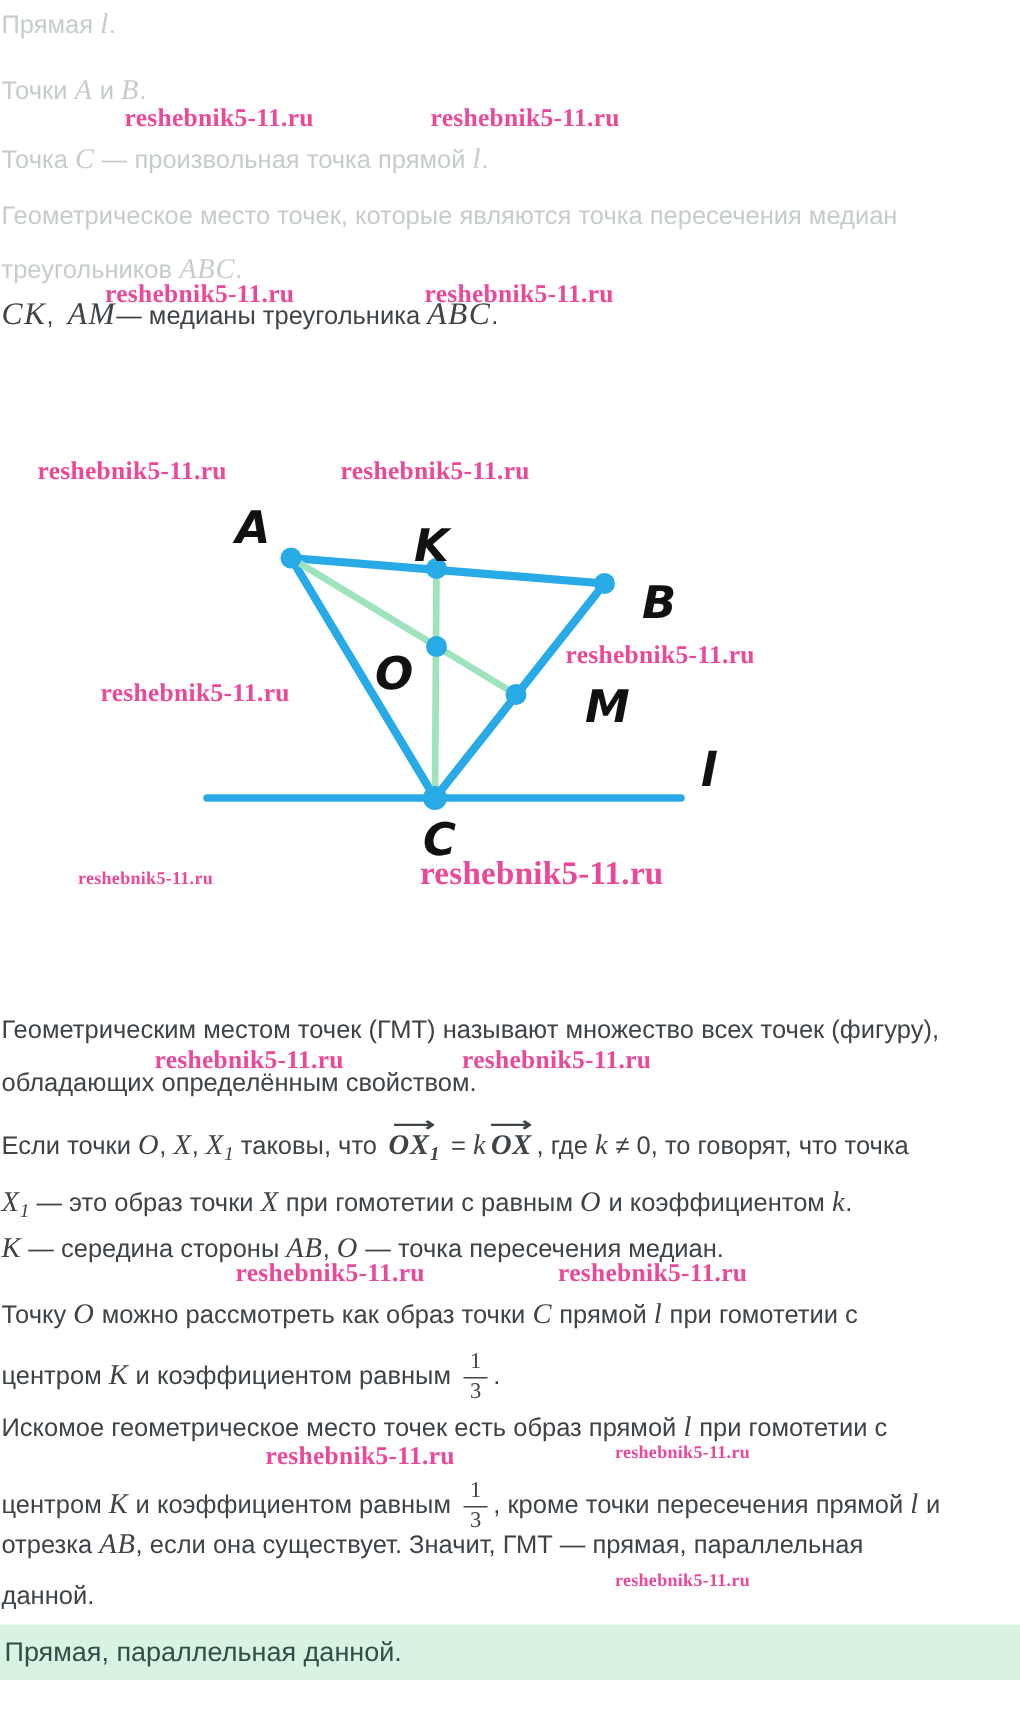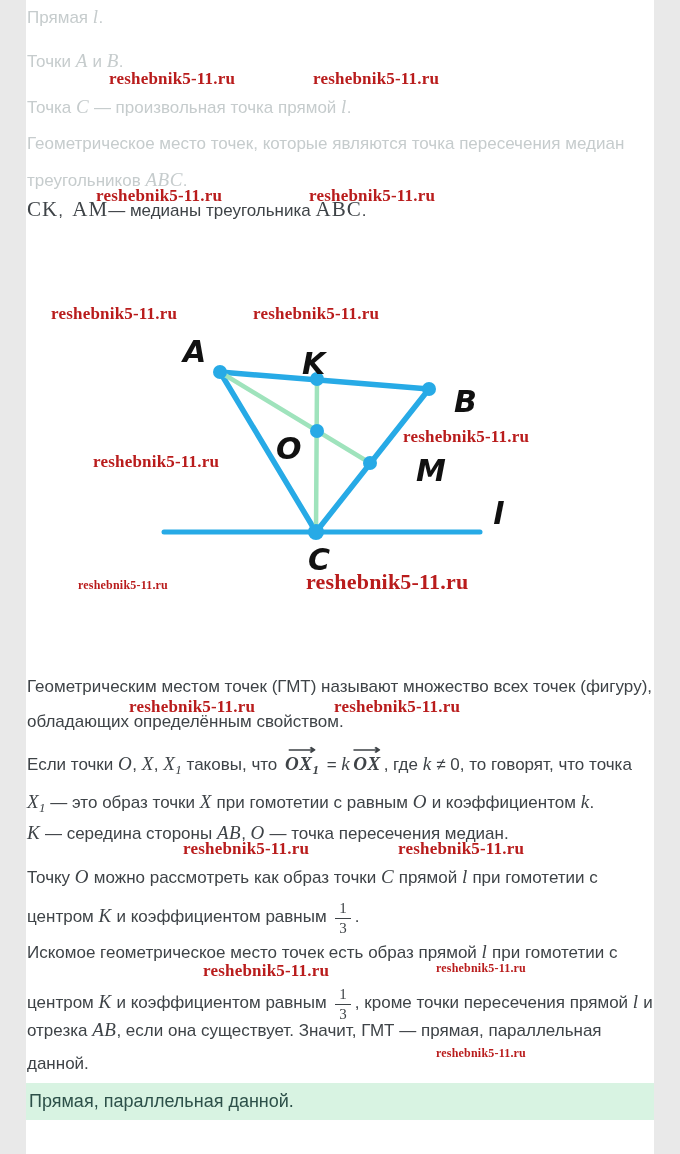--- a/index.html
+++ b/index.html
@@ -6,54 +6,54 @@
     --light-text:#c6cccd;
     --body-text:#3e4347;
     --accent-blue:#27aae6;
     --accent-green:#9fe3bc;
     --answer-bg:#d8f3e2;
     --answer-text:#2d5049;
   }
   *{margin:0;padding:0;box-sizing:border-box;}
   body{background:#e9e9e9;font-family:"Liberation Sans",sans-serif;}
   .page{
-    position:relative;width:628px;height:1154px;background:#ffffff;
+    position:relative;width:680px;height:1154px;background:#ffffff;
     overflow:hidden;margin:0 auto;
   }
   .ln{
     position:absolute;left:1px;white-space:nowrap;
     font-size:17px;line-height:22px;color:var(--body-text);
     font-family:"Liberation Sans",sans-serif;
   }
   .ln.light{color:var(--light-text);}
   .math{
     font-family:"Liberation Serif",serif;font-style:italic;
     font-size:19px;letter-spacing:0.5px;
   }
   .math-lg{
-    font-family:"Liberation Serif",serif;
+    font-family:"Liberation Serif",serif;font-style:italic;
     font-size:21px;letter-spacing:1px;
   }
   .msub{font-family:"Liberation Serif",serif;font-style:italic;font-size:13px;vertical-align:-4px;}
   .vec{display:inline-block;position:relative;margin:0 3px;font-weight:bold;}
   .vec::after{
     content:"\27F6";position:absolute;left:0;top:-14px;width:100%;
     text-align:center;font-size:13px;color:var(--body-text);
     transform:scaleX(1.5);transform-origin:center;font-style:normal;
   }
   .frac{
     display:inline-flex;flex-direction:column;align-items:center;
     font-family:"Liberation Serif",serif;font-size:15px;line-height:1.1;
     vertical-align:middle;margin:0 4px;color:var(--body-text);
   }
   .frac .num{display:block;border-bottom:1.3px solid var(--body-text);padding:0 4px 1px;}
   .frac .den{display:block;padding-top:1px;}
   .wm{
     position:absolute;font-family:"Liberation Serif",serif;font-weight:700;
-    color:#b91c1c;white-space:nowrap;letter-spacing:0.2px;
+    color:#ec4899;white-space:nowrap;letter-spacing:0.2px;
     text-shadow:1px 1px 0 rgba(255,255,255,0.9), -1px -1px 0 rgba(255,255,255,0.65), 0 0 2px rgba(255,255,255,0.5);
   }
   .wm.sz-big{font-size:22px;}
   .wm.sz-med{font-size:17px;}
   .wm.sz-small{font-size:12px;}
   .diagram-svg{position:absolute;left:0;top:285px;}
   .plabel{
     font-family:"DejaVu Sans",sans-serif;font-style:italic;font-weight:700;
     font-size:30px;fill:#111111;
   }

